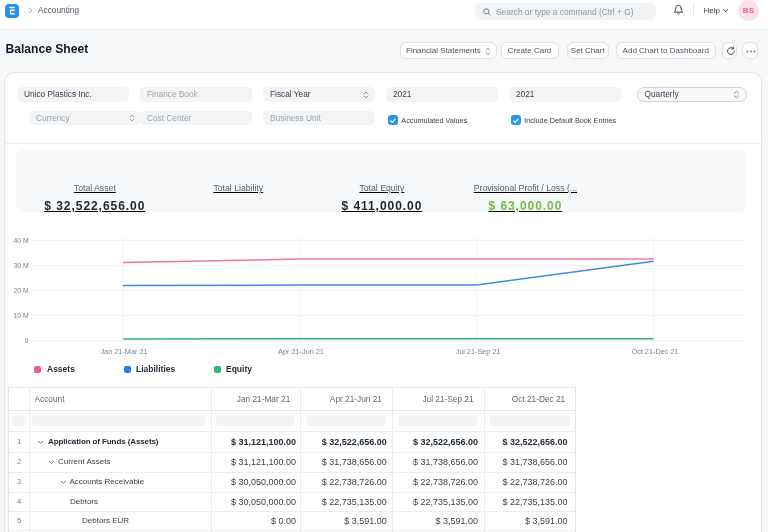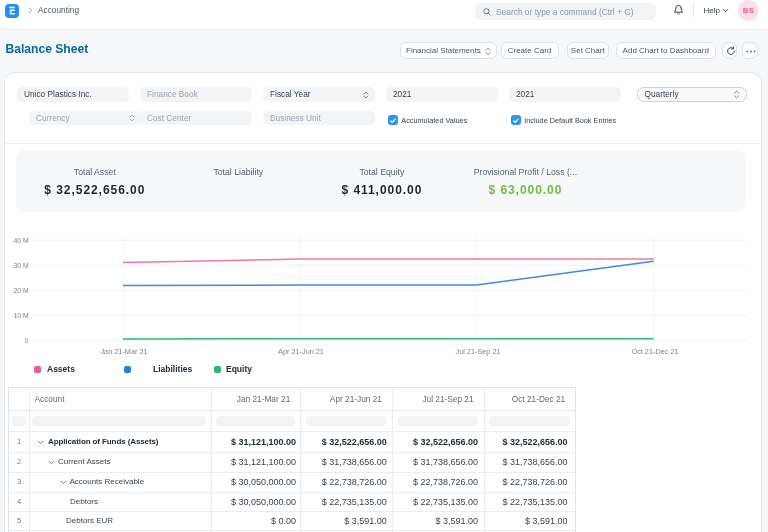--- a/index.html
+++ b/index.html
@@ -12,21 +12,21 @@
 #logo { position:absolute; left:5px; top:4px; width:14px; height:14px; border-radius:4px; background:#2490ef; }
 #crumb { position:absolute; left:38px; top:5px; font-size:8.3px; color:#4c5a67; line-height:10px; }
 #searchbox { position:absolute; left:475px; top:3px; width:181px; height:17px; background:#f2f3f5; border-radius:6px; }
 #searchbox .ph { position:absolute; left:21px; top:4.5px; font-size:8.4px; color:#8d97a0; white-space:nowrap; line-height:9px; }
 #navsep { position:absolute; left:693px; top:3px; width:1px; height:14px; background:#e4e7ea; }
 #help { position:absolute; left:703.5px; top:5.5px; font-size:8px; color:#39434e; line-height:9px; }
 #avatar { position:absolute; left:738px; top:0px; width:21px; height:21px; border-radius:50%; background:#fbe0ea; color:#ee5e96; font-size:8px; font-weight:bold; text-align:center; line-height:21px; letter-spacing:0.3px; }
 
 
 #pagehead { position:absolute; left:0; top:31px; width:768px; height:41px; background:#f6f7f8; }
-#title { position:absolute; left:5.5px; top:11.5px; font-size:12.1px; font-weight:bold; color:#0369a1; line-height:13px; }
+#title { position:absolute; left:5.5px; top:11.5px; font-size:12.1px; font-weight:bold; color:#0f172a; line-height:13px; }
 .btn { position:absolute; top:11px; height:17px; background:#fff; border:1px solid #dde1e4; border-radius:6px; font-size:8px; color:#4a545e; line-height:15px; text-align:center; white-space:nowrap; }
 #btn-fs { left:399.5px; width:97px; text-align:left; padding-left:5.5px; }
 #btn-cc { left:500.5px; width:58px; }
 #btn-sc { left:566.5px; width:42.5px; }
 #btn-acd { left:616px; width:99.5px; }
 #btn-re { left:722px; width:15px; }
 #btn-dots { left:742px; width:15.5px; color:#6c7680; letter-spacing:0.4px; line-height:13px; }
 
 
 #card { position:absolute; left:4px; top:72px; width:758px; height:460px; background:#fff; border:1px solid #e3e6e8; border-bottom:none; border-radius:10px 10px 0 0; }
@@ -36,21 +36,21 @@
 .inp { position:absolute; width:112px; height:14.5px; background:#f3f4f6; border-radius:5px; font-size:8.3px; line-height:14.5px; padding-left:7px; color:#39434e; font-weight:500; white-space:nowrap; }
 .inp.ph { color:#9aa4ad; font-weight:400; }
 .row1 { top:14px; }
 .row2 { top:37.7px; }
 #fsep { position:absolute; left:0px; top:70px; width:756px; height:1px; background:#eef0f2; }
 .cb { position:absolute; top:42.3px; width:10px; height:10px; background:#2d95f0; border-radius:3px; }
 .cblabel { position:absolute; top:43.5px; font-size:7.3px; color:#39434e; line-height:8px; white-space:nowrap; }
 
 
 #summary { position:absolute; left:11px; top:77.2px; width:730px; height:62.3px; background:#f7f8f9; border-radius:8px; }
-.sumitem { position:absolute; top:0; width:160px; text-align:center; }
+.sumitem { position:absolute; top:16px; width:160px; text-align:center;text-decoration:underline; }
 .sumlabel { margin-top:18px; font-size:8.7px; color:#56606c; line-height:9px; white-space:nowrap; }
 .sumval { margin-top:7px; font-size:12px; font-weight:bold; color:#1d252e; letter-spacing:0.95px; line-height:12px; white-space:nowrap; }
 .sumval.green { color:#6fbe44; }
 
 
 #chartsvg { position:absolute; left:0; top:157px; }
 .xlab { position:absolute; top:274.5px; font-size:7.3px; color:#7b8590; transform:translateX(-50%); line-height:8px; white-space:nowrap; }
 #legend { position:absolute; left:0; top:290px; width:756px; height:16px; }
 .leg-dot { position:absolute; top:3px; width:7px; height:7px; border-radius:2px; }
 .leg-txt { position:absolute; top:1.5px; font-size:8.5px; font-weight:600; color:#222d38; line-height:9px; }
@@ -215,21 +215,21 @@
     </svg>
     <div class="xlab" style="left:119px;">Jan 21-Mar 21</div>
     <div class="xlab" style="left:296px;">Apr 21-Jun 21</div>
     <div class="xlab" style="left:473px;">Jul 21-Sep 21</div>
     <div class="xlab" style="left:650px;">Oct 21-Dec 21</div>
 
     <div id="legend">
       <div class="leg-dot" style="left:29.3px; background:#ec5a9b;"></div>
         <div class="leg-txt" style="left:42px;">Assets</div>
       <div class="leg-dot" style="left:119px; background:#2a7be0;"></div>
-        <div class="leg-txt" style="left:131px;margin-left:17px;">Liabilities</div>
+        <div class="leg-txt" style="left:131px;">Liabilities</div>
       <div class="leg-dot" style="left:209px; background:#2eb872;"></div>
         <div class="leg-txt" style="left:221px;">Equity</div>
     </div>
   </div>
 
   <div id="tbl">
     <div class="vline" style="left:20.2px;"></div>
     <div class="vline" style="left:201.6px;"></div>
     <div class="vline" style="left:291.3px;"></div>
     <div class="vline" style="left:383px;"></div>
@@ -274,21 +274,21 @@
     <div class="arow" style="top:83.5px;">
         <svg style="left:30.3px;" width="7" height="7" viewBox="0 0 7 7">
           <path d="M1.3 2.3 L3.5 4.5 L5.7 2.3" stroke="#76818c" stroke-width="1" fill="none" stroke-linecap="round" stroke-linejoin="round"></path>
         </svg>
         <span style="left:39.4px;">Accounts Receivable</span>
       </div>
     <div class="arow" style="top:103.5px;">
         <span style="left:40px;">Debtors</span>
       </div>
     <div class="arow" style="top:122.8px;">
-        <span style="left:36px;">Debtors EUR</span>
+        <span style="left:52px;">Debtors EUR</span>
       </div>
 
     <div class="num b" style="top:43.5px; left:201.6px; width:85.4px;">$ 31,121,100.00</div>
     <div class="num b" style="top:43.5px; left:291.3px; width:86.5px;">$ 32,522,656.00</div>
     <div class="num b" style="top:43.5px; left:383px; width:86px;">$ 32,522,656.00</div>
     <div class="num b" style="top:43.5px; left:474.6px; width:83.9px;">$ 32,522,656.00</div>
 
     <div class="num" style="top:63.5px; left:201.6px; width:85.4px;">$ 31,121,100.00</div>
     <div class="num" style="top:63.5px; left:291.3px; width:86.5px;">$ 31,738,656.00</div>
     <div class="num" style="top:63.5px; left:383px; width:86px;">$ 31,738,656.00</div>

